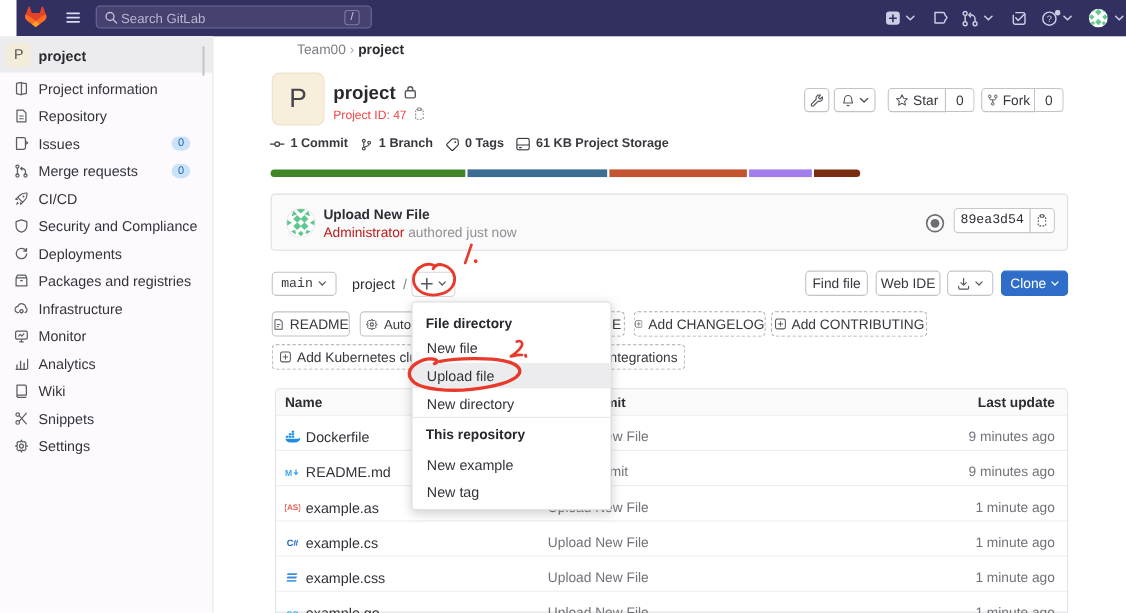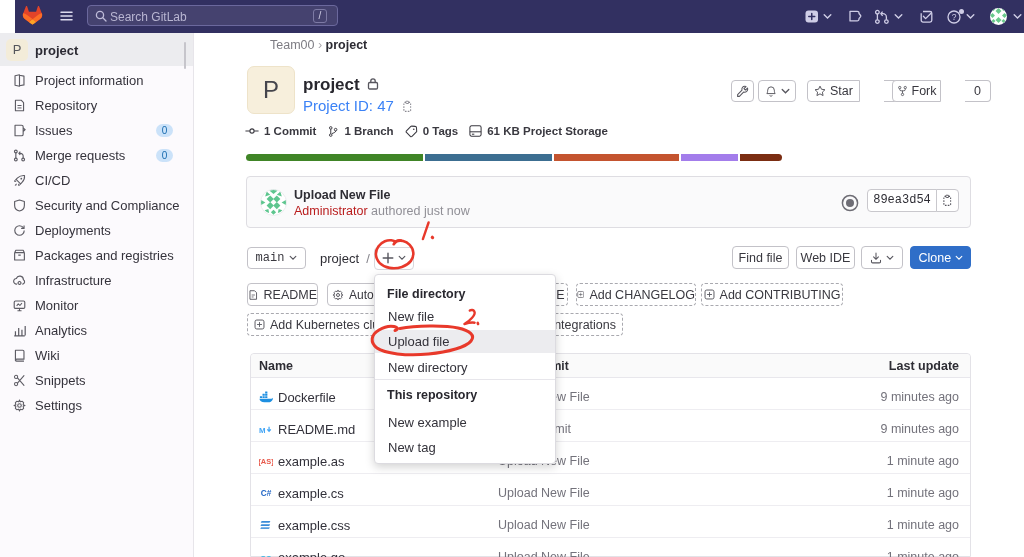--- a/index.html
+++ b/index.html
@@ -40,27 +40,27 @@
     line-height:13px; text-align:center; }
 
   
   #bc { position:absolute; left:246px; top:38px; font-size:12.5px; color:#7d7c83;margin-left:24px; }
   #bc b { color:#2c2b33; font-weight:600; }
   #pavatar { position:absolute; left:247px; top:66px; width:48px; height:48px;
     background:#f7efdc; border:1px solid #eee3c9; border-radius:7px;
     text-align:center; font-size:24px; line-height:46px; color:#45454c; }
   #ptitle { position:absolute; left:303px; top:75px; font-size:17px; font-weight:bold;
     color:#28272e; }
-  #pid { position:absolute; left:303px; top:97px; font-size:15px; color:#3b82f6; }
+  #pid { position:absolute; left:303px; top:97px; font-size:11px; color:#ef4444; }
 
   .btn { position:absolute; background:#fff; white-space:nowrap; border:1px solid #c3c2c8;
     border-radius:4px; font-size:12.5px; color:#39383f;
     display:flex; align-items:center; justify-content:center; }
   .btn.dashed { border-style:dashed; border-color:#a9a9af; }
-  .grp { position:absolute; display:flex;gap:24px; }
+  .grp { position:absolute; display:flex; }
   .grp .seg { background:#fff; border:1px solid #c3c2c8; font-size:12.5px;
     color:#39383f; display:flex; align-items:center; justify-content:center; }
   .grp .seg:first-child { border-radius:4px 0 0 4px; }
   .grp .seg:last-child { border-radius:0 4px 4px 0; border-left:none; }
 
   #stats { position:absolute; left:245px; top:124px; height:14px; display:flex;
     align-items:center; font-size:11.5px; color:#3a3940; font-weight:bold; }
   #stats svg { margin-right:5px; }
   #stats .sp { width:11px; }
   #langbar { position:absolute; left:246px; top:154px; width:536px; height:7px; }

